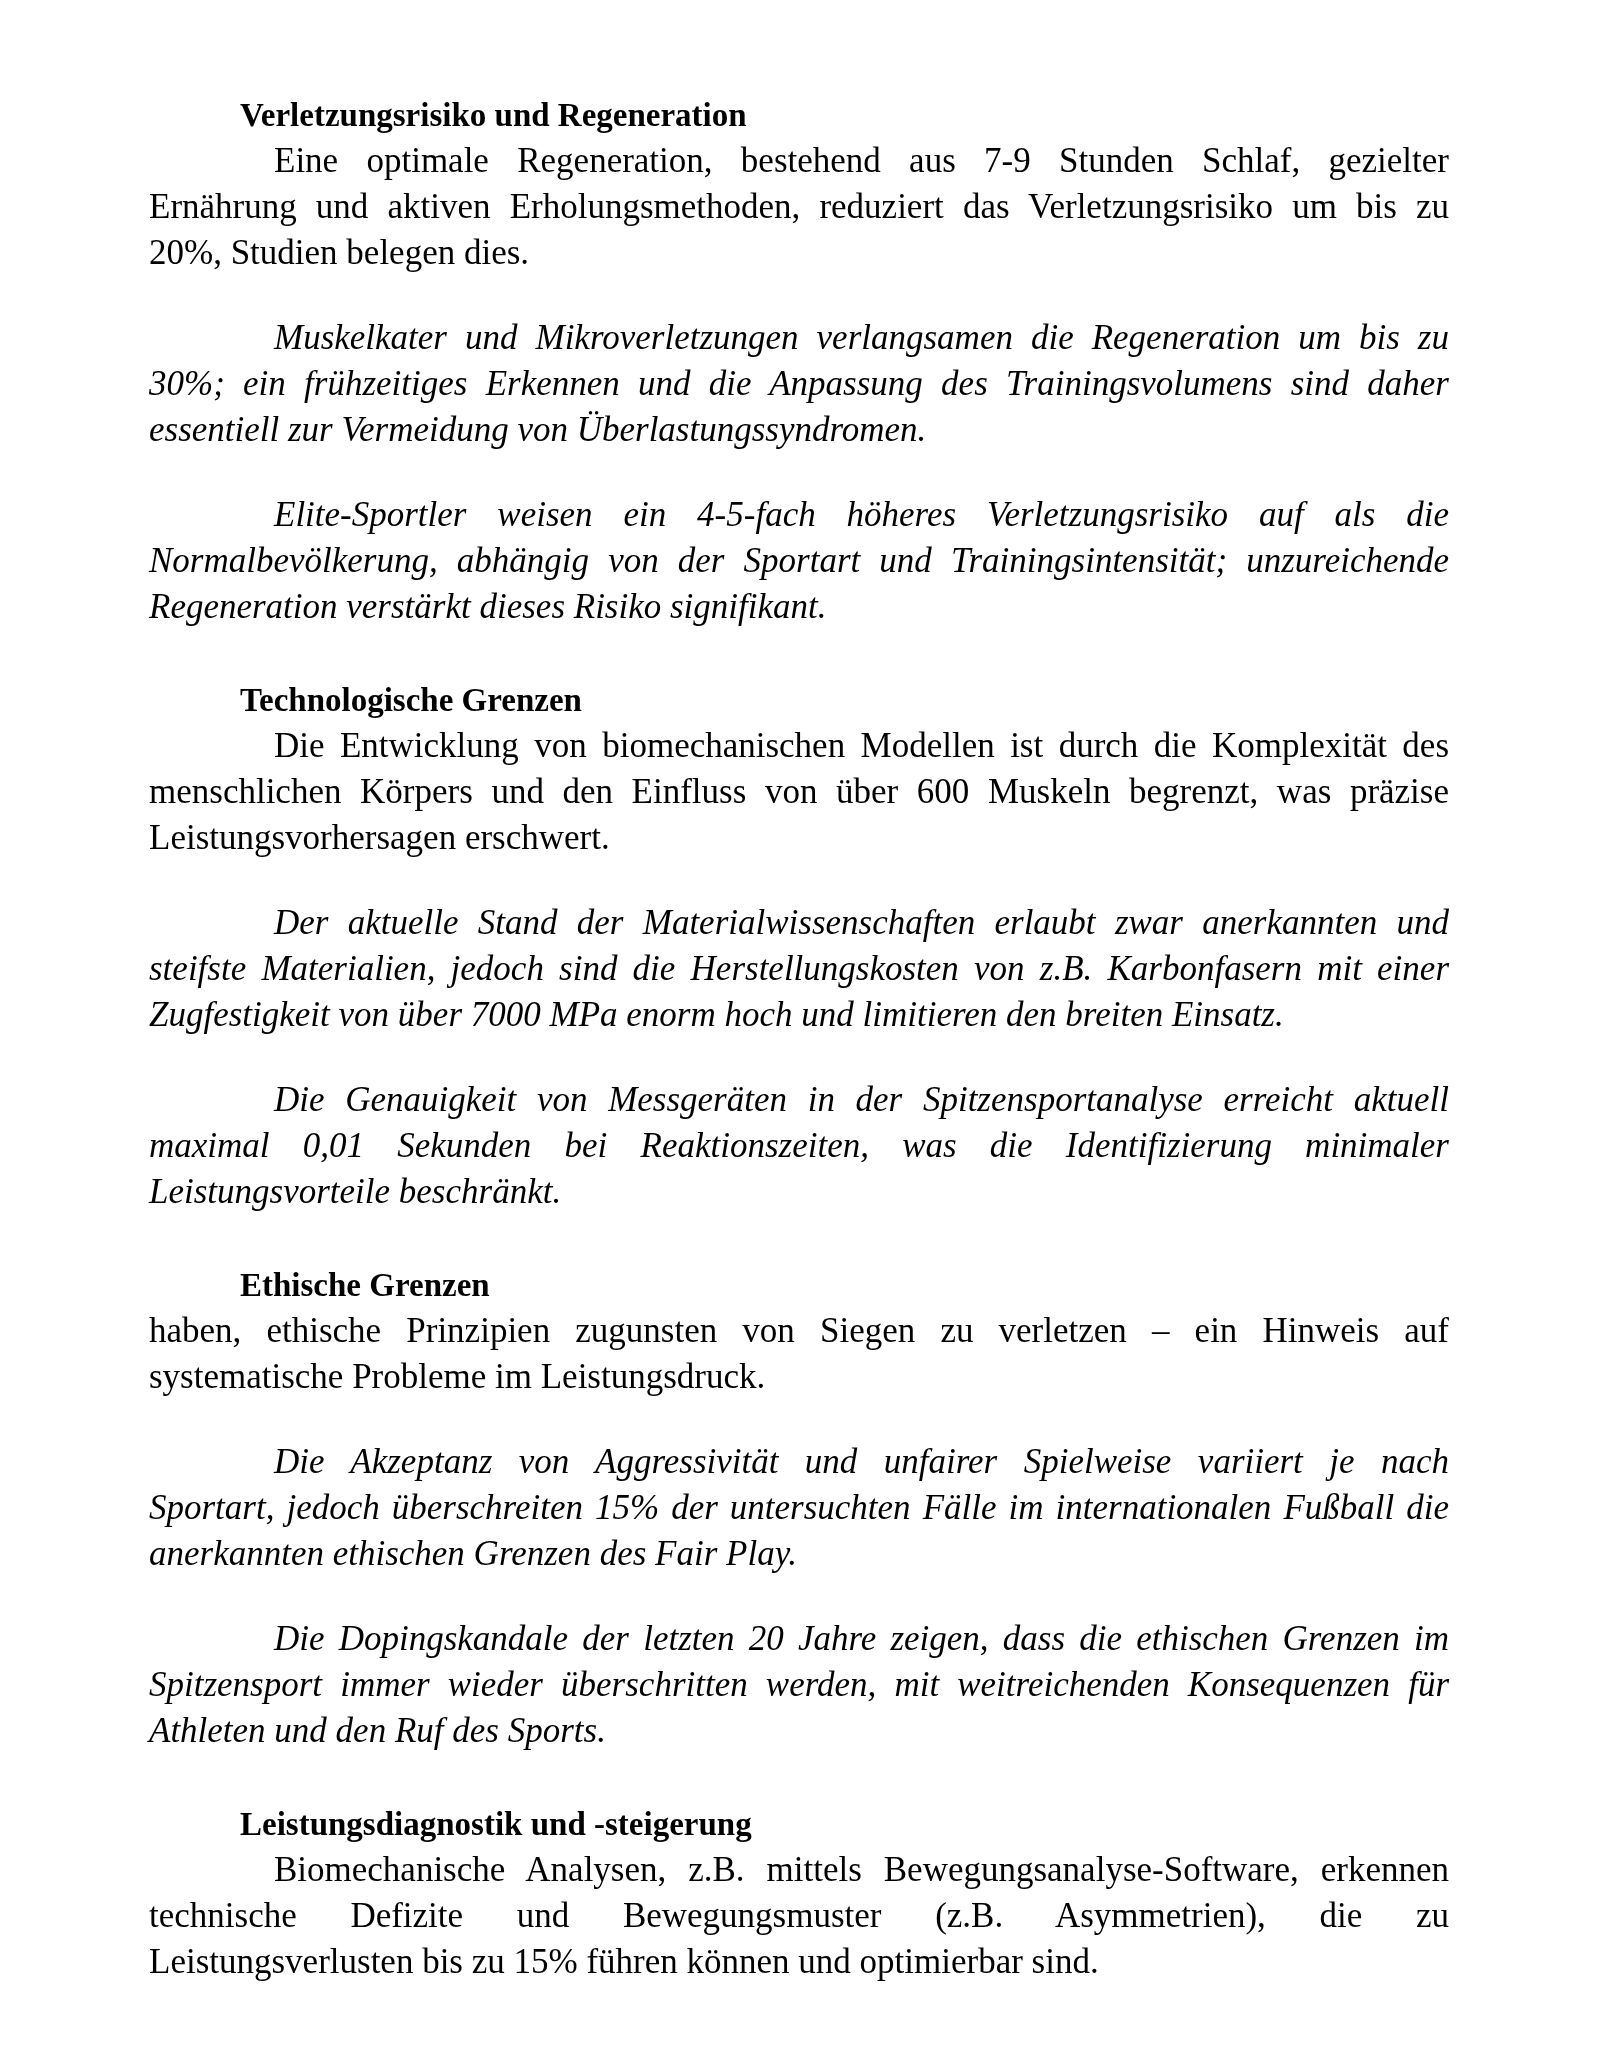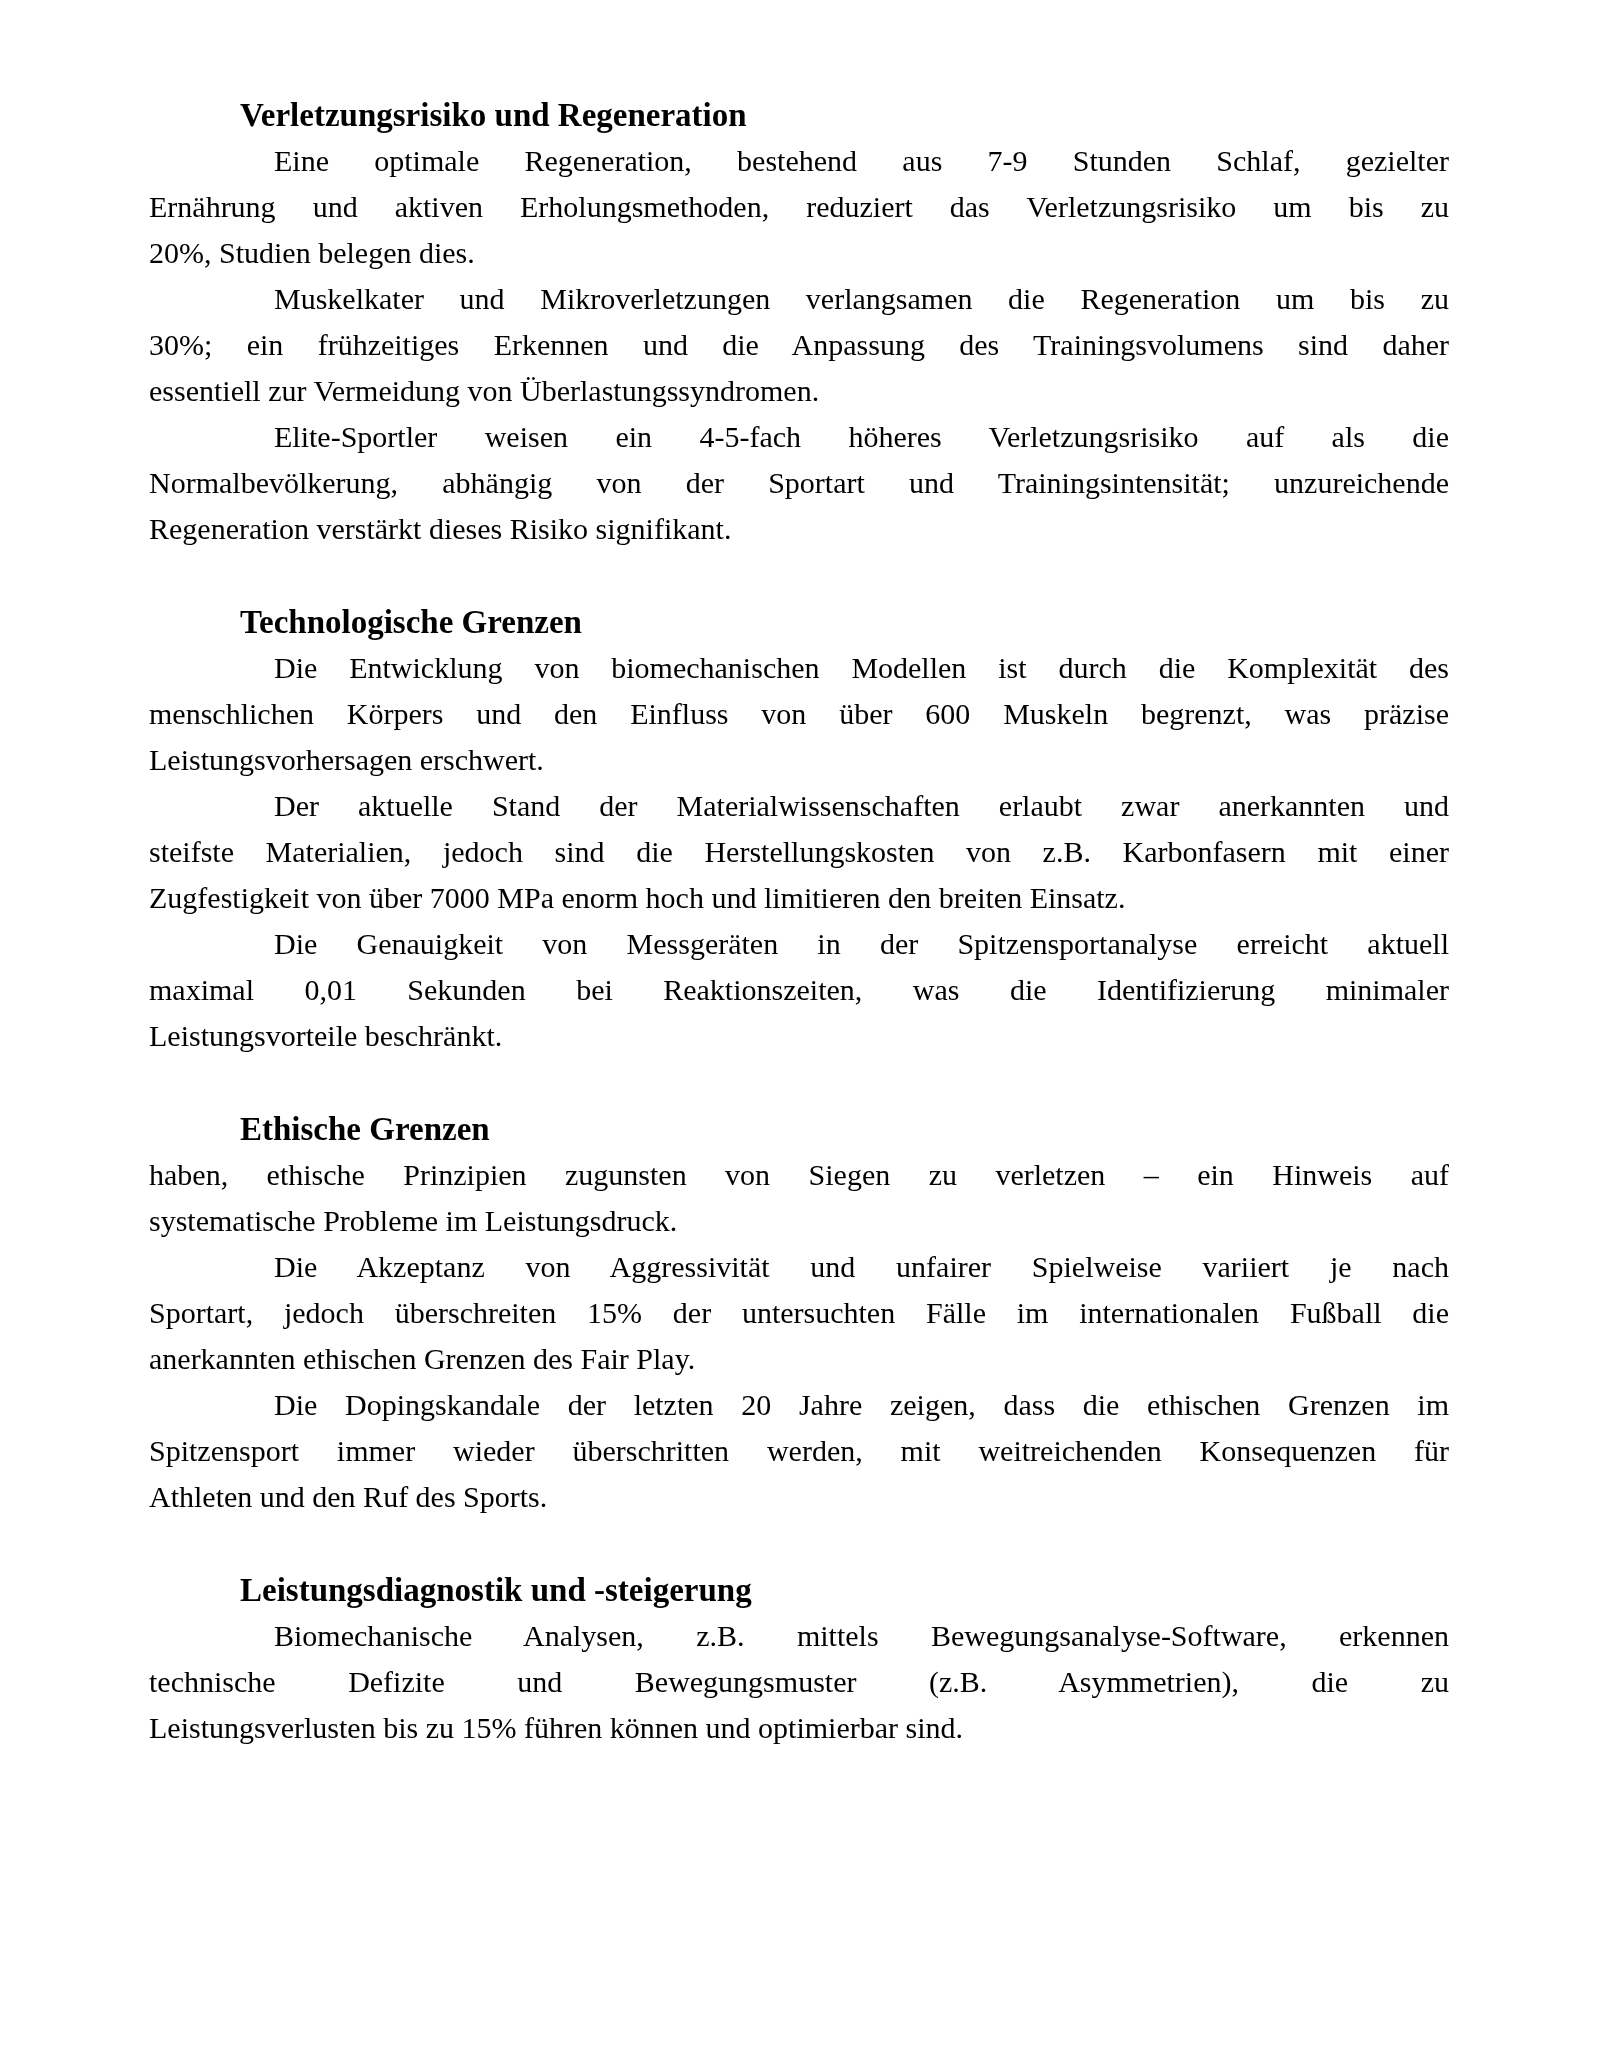--- a/index.html
+++ b/index.html
@@ -32,23 +32,25 @@
     padding-left: 91px;
     font-size: 33px;
     line-height: 46px;
     font-weight: bold;
     white-space: nowrap;
   }
   .para {
     margin: 0;
   }
   .para + .para {
+    margin-top: 39px;
+    font-style: italic;
   }
   .line {
-    font-size: 30px;
+    font-size: 35px;
     line-height: 46px;
     text-align: justify;
     text-align-last: justify;
   }
   .line.first {
     text-indent: 125px;
   }
   .line.last {
     text-align-last: left;
   }

